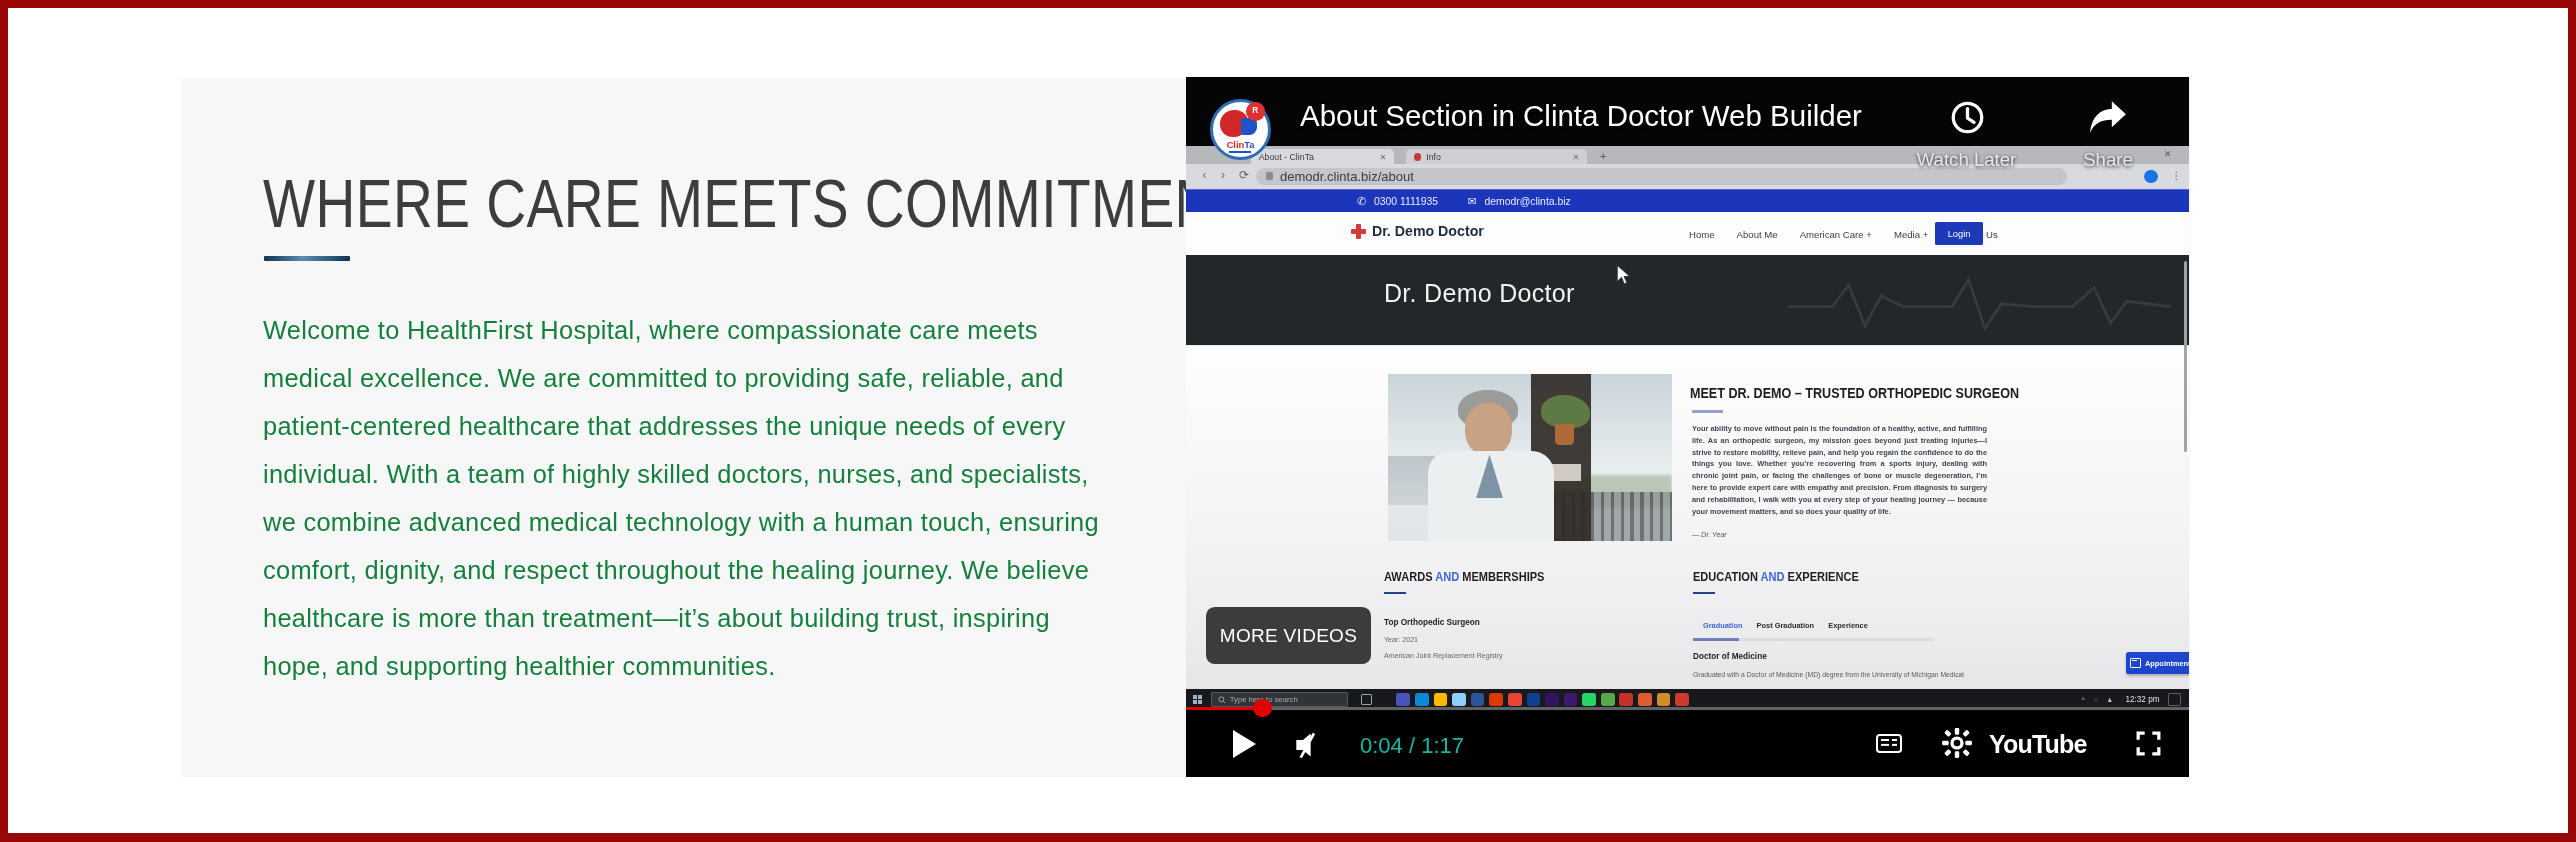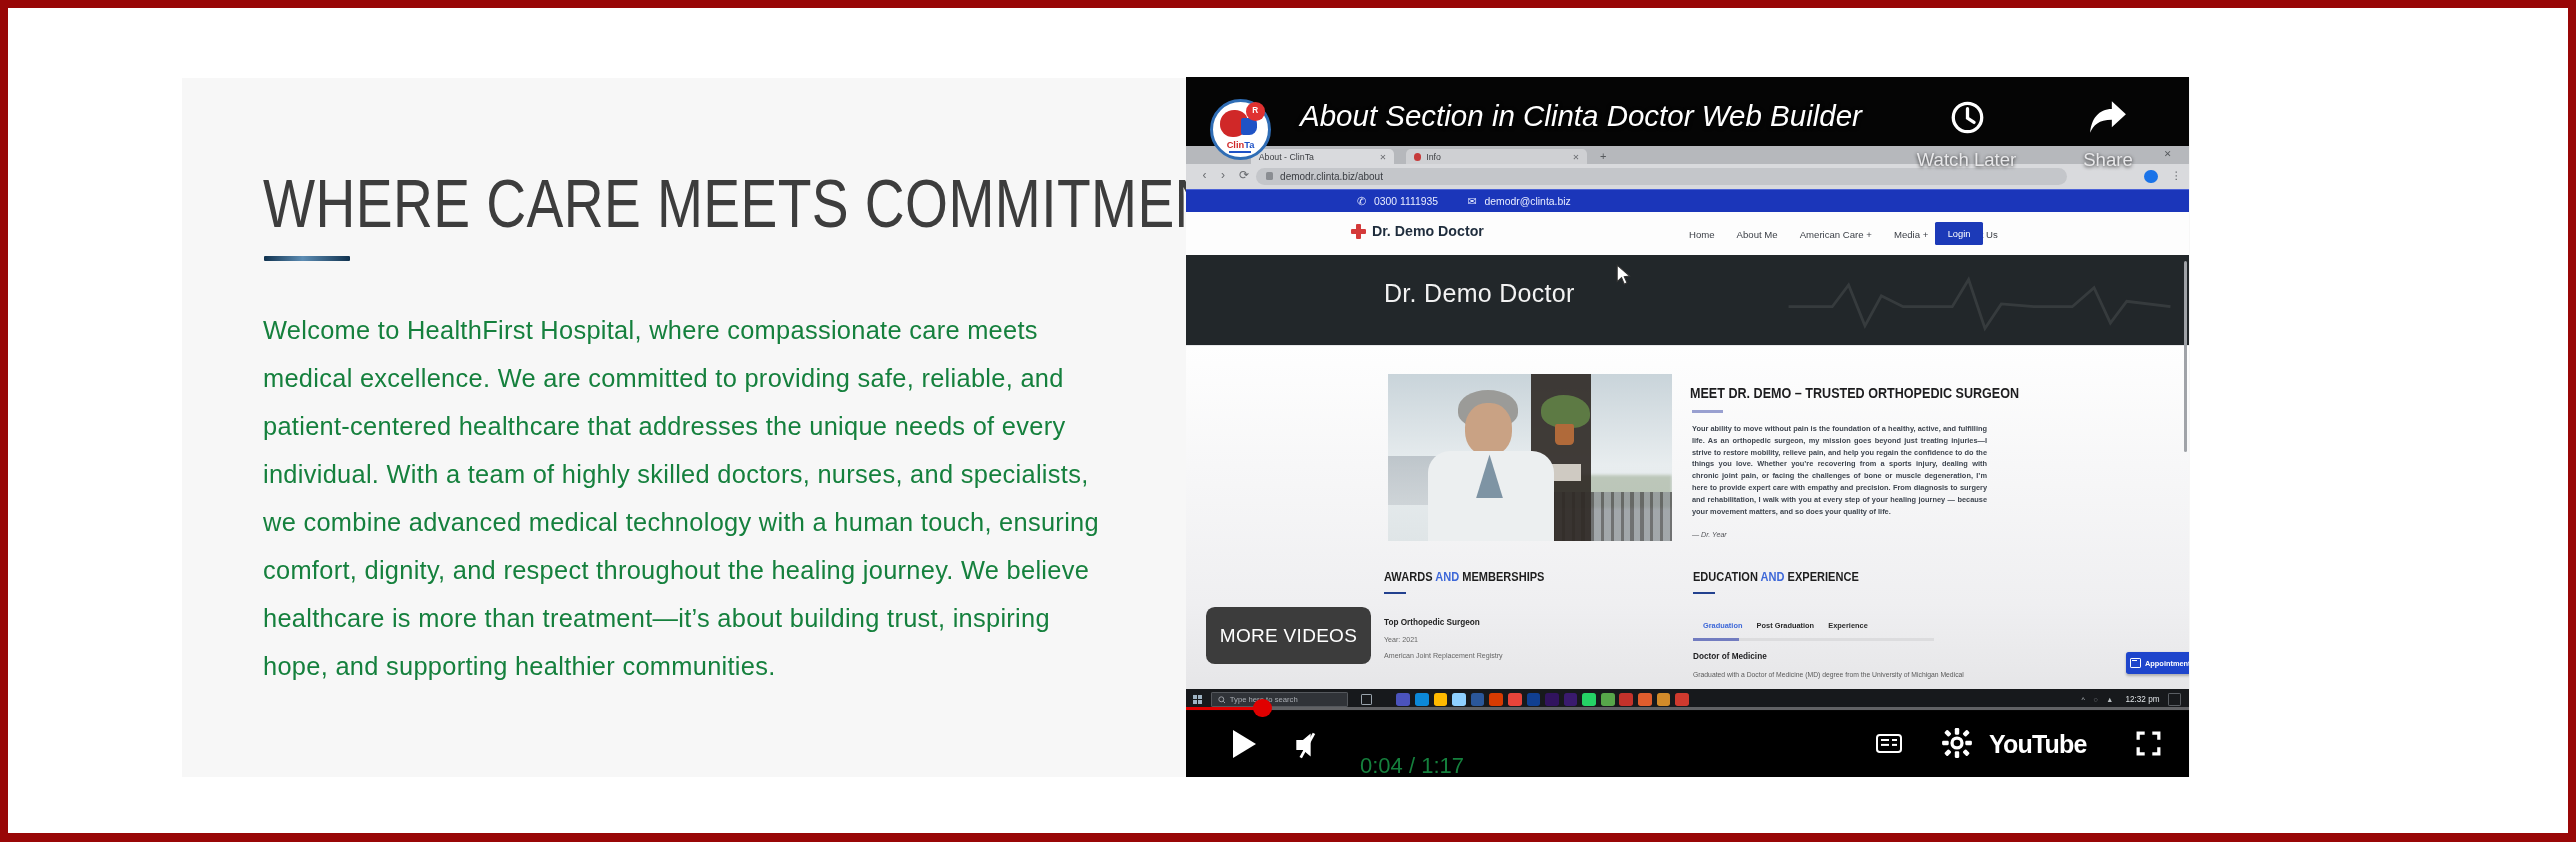--- a/index.html
+++ b/index.html
@@ -15,21 +15,21 @@
   .panel{left:182px;top:78px;width:2008px;height:699px;background:#f7f7f7;}
   
   .big-heading{left:263px;top:168px;font-size:69px;line-height:1.05;color:#3d3d3d;white-space:nowrap;}
   .condX{display:inline-block;transform:scaleX(.8);transform-origin:0 50%;letter-spacing:0.5px;}
   .divider{left:264px;top:256px;width:86px;height:4.9px;
            background:linear-gradient(90deg,#10324f,#5d8db4 45%,#10324f);border-radius:1.1px;}
   .intro{left:263px;top:306px;width:847px;font-size:25.4px;line-height:48px;color:#15803d;letter-spacing:0.3px;}
   
   .video{left:1186px;top:77px;width:1003px;height:700px;background:#050505;overflow:hidden;}
   .vt-title{left:114px;top:22px;font-size:29.5px;color:#fff;white-space:nowrap;z-index:7;
-            text-shadow:0 0.5px 4.4px rgba(0,0,0,.8);font-style:italic;}
+            text-shadow:0 0.5px 4.4px rgba(0,0,0,.8);}
   .avatar{left:24px;top:22px;width:61px;height:61px;border-radius:50%;background:#fff;
           border:3.3px solid #2f6db5;box-sizing:border-box;z-index:8;}
   .av-blob{left:6.6px;top:7.7px;width:28.4px;height:27px;border-radius:50% 45% 50% 45%;background:#d02828;}
   .av-wedge{left:28.4px;top:16.4px;width:15.3px;height:16.4px;background:#1f53c6;border-radius:2.2px 5.5px 7.7px 2.2px;}
   .av-rx{left:33px;top:0px;width:18.6px;height:18.6px;border-radius:50%;background:#e03131;color:#fff;
          font-size:8.2px;font-weight:bold;text-align:center;line-height:18.6px;}
   .av-name{left:0;top:38px;width:55px;text-align:center;font-size:9.3px;font-weight:bold;}
   .av-name .r{color:#d02828;} .av-name .b{color:#1f53c6;text-align:right;}
   .av-line{left:16.4px;top:49px;width:22px;height:2.2px;background:#1f53c6;}
   .yt-label{position:absolute;top:72px;font-size:18.6px;color:#e8e8ea;text-align:center;z-index:7;
@@ -43,21 +43,21 @@
   .tab2{left:220px;width:181px;background:#cfd0d3;}
   .tabdot{width:7.7px;height:7.7px;border-radius:50%;background:#c63a3a;}
   .tabx{margin-left:auto;color:#6b6d71;font-size:8.2px;}
   .tabplus{left:414px;top:4.4px;font-size:11px;color:#55585c;}
   .winx{right:9.8px;top:2.2px;position:absolute;font-size:9.3px;color:#55585c;letter-spacing:7.7px;}
   .addrbar{left:0;top:18px;width:1003px;height:24.6px;background:#d9dadd;}
   .navglyph{position:absolute;top:4.4px;font-size:12px;color:#6a6d71;}
   .urlpill{left:70px;top:3.8px;width:811px;height:17px;background:#c4c6ca;border-radius:8.8px;
            display:flex;align-items:center;gap:6.6px;padding:0 9.8px;box-sizing:border-box;}
   .urlock{width:7.7px;height:7.7px;border-radius:1.6px;background:#8a8d92;}
-  .url{font-size:10px;color:#3a3d42;}
+  .url{font-size:13px;color:#3a3d42;}
   .profile{left:958px;top:5.5px;width:13.7px;height:13.7px;border-radius:50%;background:#1a73e8;}
   .dots3{left:985px;top:4.9px;font-size:10.4px;color:#55585c;}
   .bluebar{left:0;top:43px;width:1003px;height:23px;background:#1b36ba;border-top:1.6px solid #4d63d8;
            box-sizing:border-box;display:flex;align-items:center;color:#e8ecff;font-size:10.4px;gap:7.7px;
            padding-left:171px;}
   .bluebar .glyph{font-size:11px;}
   .bluebar .gap{width:14.2px;}
   .sitenav{left:0;top:66px;width:1003px;height:44px;background:#fdfdfd;}
   .logo{left:164px;top:11px;display:flex;align-items:center;gap:5.5px;}
   .logoplus{width:16.4px;height:16.4px;position:relative;}
@@ -126,21 +126,21 @@
   .tray .carets{font-size:7.1px;color:#b9bec2;letter-spacing:3.3px;}
   .notif{width:11px;height:11px;border:0.5px solid #5a5e63;border-radius:1.1px;}
   
   .progress{left:0;top:630px;width:1003px;height:2.7px;background:rgba(255,255,255,.32);z-index:6;}
   .prog-played{position:absolute;left:0;top:0;width:75px;height:2.7px;background:#e00000;}
   .prog-dot{position:absolute;left:67px;top:-8.2px;width:18.6px;height:18.6px;border-radius:50%;background:#e00000;}
   .controls{left:0;top:634px;width:1003px;height:66px;background:#000;z-index:5;}
   .play{left:47px;top:18.6px;width:0;height:0;border-left:23px solid #fff;border-top:14.2px solid transparent;
         border-bottom:14.2px solid transparent;}
   .mute{left:107px;top:17.5px;}
-  .timetxt{left:174px;top:22px;font-size:22px;color:#15803d;white-space:nowrap;margin-top:20px;}
+  .timetxt{left:174px;top:22px;font-size:22px;color:#14b8a6;white-space:nowrap;}
   .mini{left:690px;top:23px;width:26px;height:18.6px;border:2.2px solid #fff;border-radius:3.8px;box-sizing:border-box;}
   .mini::before{content:"";position:absolute;left:3.3px;top:3.3px;width:7.7px;height:2.2px;background:#fff;box-shadow:0 4.9px 0 #fff;}
   .mini::after{content:"";position:absolute;left:14.2px;top:3.3px;width:4.4px;height:2.2px;background:#fff;box-shadow:0 4.9px 0 #fff;}
   .gear{left:755px;top:16.4px;}
   .ytword{left:803px;top:18.6px;font-size:25px;font-weight:bold;color:#fff;letter-spacing:-0.8px;}
   .fsicon{left:950px;top:19.7px;}
   .morevid{left:20px;top:530px;width:165px;height:57px;background:rgba(45,45,45,.92);border-radius:8.8px;
            display:flex;align-items:center;justify-content:center;font-size:19px;color:#fff;letter-spacing:0.3px;z-index:6;}
 </style>
 </head>

